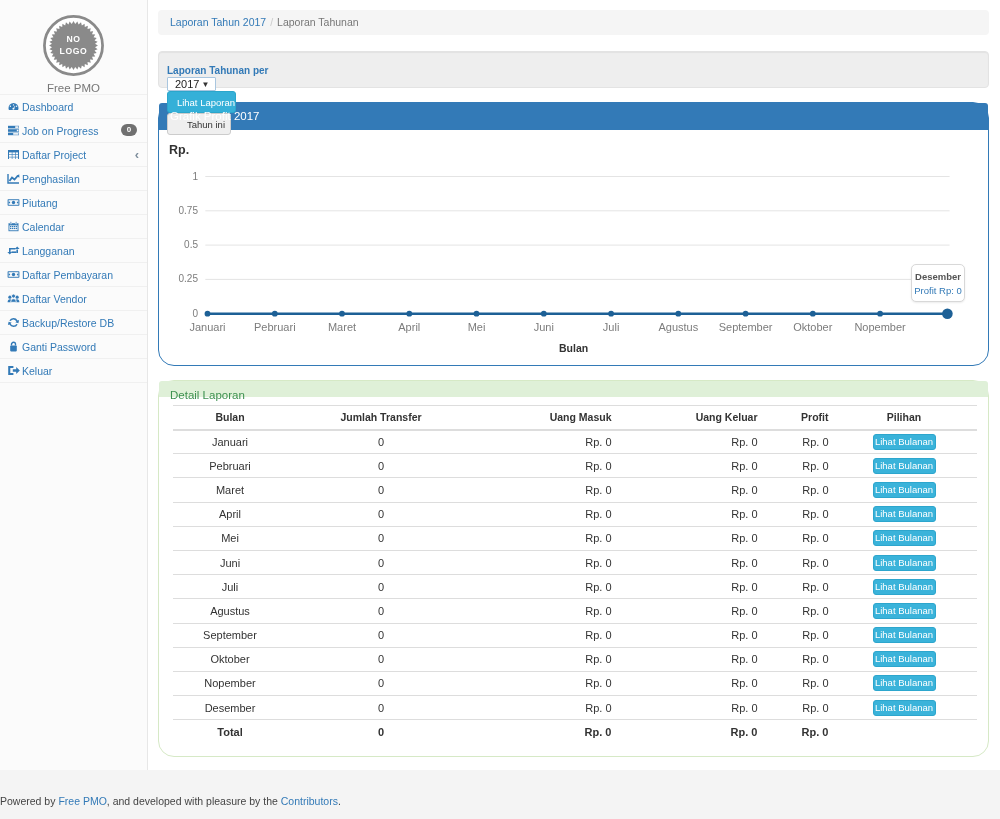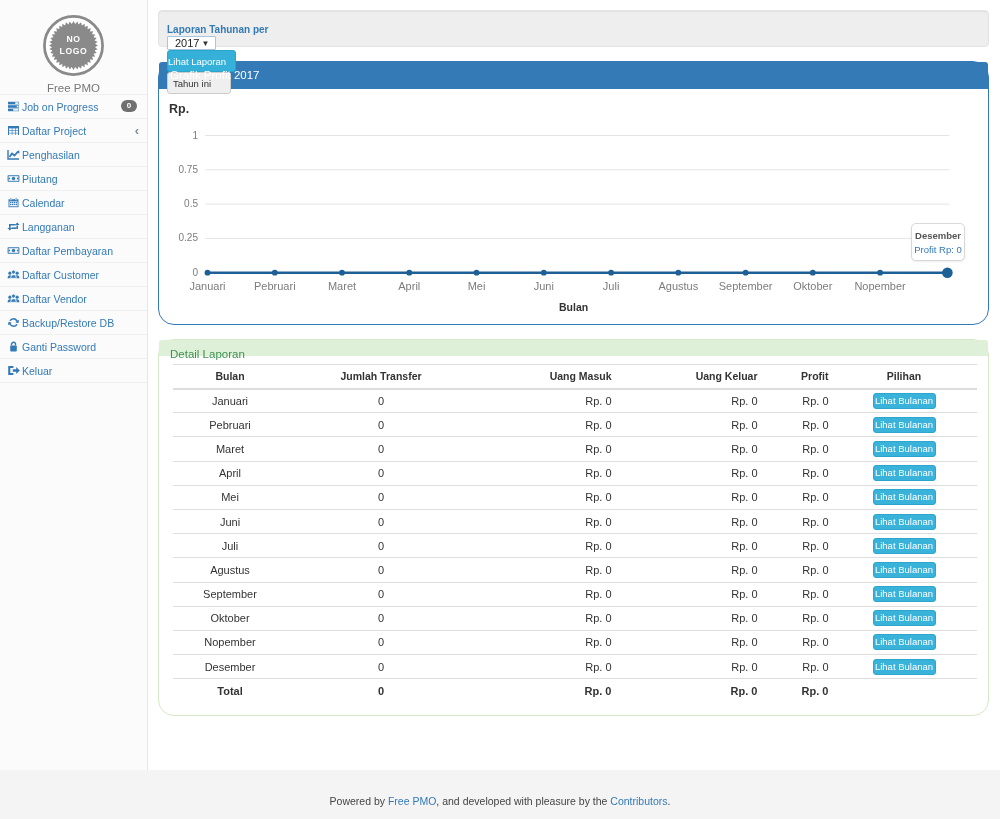--- a/index.html
+++ b/index.html
@@ -18,59 +18,64 @@
 .badge0 { position:absolute; right:10px; top:5px; background:#707070; color:#fff; border-radius:7px; font-size:8px; font-weight:bold; width:16px; height:12px; line-height:12px; text-align:center; }
 .chev { position:absolute; right:8px; top:4px; color:#7d8d9c; font-size:13px; font-weight:bold; }
 
 .main { flex:1; padding:10px 11px 0 10px; }
 .breadcrumb { background:#f5f5f5; border-radius:4px; height:25px; line-height:25px; padding:0 12px; margin-bottom:16px; font-size:10.5px; color:#777; }
 .breadcrumb .sep { color:#ccc; padding:0 4px; }
 .well { background:#eee; border:1px solid #e3e3e3; border-radius:4px; height:37px; margin-bottom:14px; padding:9px 8px; display:flex; align-items:flex-start; box-shadow:inset 0 1px 1px rgba(0,0,0,.05);flex-direction:column; }
 .well label { font-weight:bold; color:#337ab7; font-size:10px; margin-right:4px; margin-top:4px; }
 .sel { width:48.5px; height:20.5px; margin-top:1px; background:#fff; border:1px solid #a9c6df; border-radius:1px; font-size:11px; color:#222; display:inline-flex; align-items:center; justify-content:space-between; padding:0 5px 0 7px; margin-right:4px; }
 .sel .car { font-size:8px; color:#333; }
-.btn { display:inline-block; border-radius:3px; font-size:10px; text-align:left; }
+.btn { display:inline-block; border-radius:3px; font-size:10px; text-align:right; }
 .btn-info { background:#35b0d8; color:#fff; border:1px solid #2ba6cb; padding:4.5px 0; margin-right:2px; font-size:9.5px; width:69px; white-space:nowrap; }
 .btn-default { background:#efefef; color:#333; border:1px solid #ccc; padding:4.5px 5px; font-size:9.5px; width:64px; }
 
 .panel { border-radius:16px; margin-bottom:14px; background:#fff; }
 .panel-primary { border:1px solid #337ab7; }
 .panel-primary .panel-heading { background:#337ab7; color:#fff; border-radius:3px 3px 0 0; height:26.5px; line-height:26.5px; padding:0 11px; font-size:11.5px; }
 .panel-success { margin-bottom:0; border:1px solid #d6e9c6; }
 .panel-success .panel-heading { background:#dff0d8; color:#3d9150; border-radius:3px 3px 0 0; height:16px; line-height:28px; padding:0 11px; font-size:11.5px; }
 .chart-body { position:relative; height:235.5px; }
 .chart-body .rp { position:absolute; left:10px; top:13px; font-weight:bold; font-size:12.5px; color:#333; }
 
 .tbl-body { padding:7.5px 11.5px 12px 13.5px; }
 table.detail { width:804px; border-collapse:collapse; table-layout:fixed; font-size:11px; }
 table.detail th { font-weight:bold; font-size:10.5px; border-top:1px solid #ddd; border-bottom:2px solid #ddd; padding:3px 8px; height:24.5px; }
 table.detail td { border-top:1px solid #ddd; padding:3px 8px; height:24.2px; }
 .tc { text-align:center; } .tr { text-align:right; }
 .btn-lb { display:inline-block; background:#3ab3da; border:1px solid #2da6cd; color:#fff; font-size:9.5px; border-radius:3px; width:63px; height:16px; line-height:14px; text-align:center; position:relative; left:-2.5px; }
 .pil { position:relative; left:-2.5px; display:inline-block; }
 .total td { font-weight:bold; }
 
-.footer { text-align:center; padding:25px 0 0 0; font-size:10.5px; color:#444; height:49px; }
+.footer { padding:25px 0 0 0; font-size:10.5px; color:#444; height:49px; }
 </style>
 </head>
 <body>
 <div class="wrapper">
   <aside class="sidebar">
     <div class="logo-box">
       <svg width="61" height="61" viewBox="0 0 60 60" style="margin-left:-1px">
         <circle cx="30" cy="30" r="28.6" fill="#fff" stroke="#8a8a8a" stroke-width="2.7"></circle>
         <path fill="#8a8a8a" d="M30.0,6.0 L31.7,8.8 L33.8,6.3 L35.0,9.3 L37.4,7.2 L38.2,10.3 L40.9,8.6 L41.1,11.8 L44.1,10.6 L43.8,13.8 L47.0,13.0 L46.2,16.2 L49.4,15.9 L48.2,18.9 L51.4,19.1 L49.7,21.8 L52.8,22.6 L50.7,25.0 L53.7,26.2 L51.2,28.3 L54.0,30.0 L51.2,31.7 L53.7,33.8 L50.7,35.0 L52.8,37.4 L49.7,38.2 L51.4,40.9 L48.2,41.1 L49.4,44.1 L46.2,43.8 L47.0,47.0 L43.8,46.2 L44.1,49.4 L41.1,48.2 L40.9,51.4 L38.2,49.7 L37.4,52.8 L35.0,50.7 L33.8,53.7 L31.7,51.2 L30.0,54.0 L28.3,51.2 L26.2,53.7 L25.0,50.7 L22.6,52.8 L21.8,49.7 L19.1,51.4 L18.9,48.2 L15.9,49.4 L16.2,46.2 L13.0,47.0 L13.8,43.8 L10.6,44.1 L11.8,41.1 L8.6,40.9 L10.3,38.2 L7.2,37.4 L9.3,35.0 L6.3,33.8 L8.8,31.7 L6.0,30.0 L8.8,28.3 L6.3,26.2 L9.3,25.0 L7.2,22.6 L10.3,21.8 L8.6,19.1 L11.8,18.9 L10.6,15.9 L13.8,16.2 L13.0,13.0 L16.2,13.8 L15.9,10.6 L18.9,11.8 L19.1,8.6 L21.8,10.3 L22.6,7.2 L25.0,9.3 L26.2,6.3 L28.3,8.8 Z"></path>
         <text x="30" y="26.5" fill="#fff" font-size="8.5" font-weight="bold" letter-spacing=".6" text-anchor="middle" font-family="Liberation Sans">NO</text>
         <text x="30" y="38" fill="#fff" font-size="8.5" font-weight="bold" letter-spacing=".6" text-anchor="middle" font-family="Liberation Sans">LOGO</text>
       </svg>
       <div class="brand">Free PMO</div>
     </div>
     <ul class="menu">
       <li>
           <a href="#"><svg viewBox="0 0 13 11">
+              <path fill="#337ab7" d="M6.5 2A5 5 0 0 0 1.5 7.2c0 .6.2 1.3.5 1.8h9c.3-.5.5-1.2.5-1.8A5 5 0 0 0 6.5 2zm0 1.2c.4 0 .7.3.7.7s-.3.7-.7.7-.7-.3-.7-.7.3-.7.7-.7zM3.4 4.5c.4 0 .7.3.7.7s-.3.7-.7.7-.7-.3-.7-.7.3-.7.7-.7zm6.2 0c.4 0 .7.3.7.7 0 .4-.3.7-.7.7s-.7-.3-.7-.7c0-.4.3-.7.7-.7zM8.4 5 7.3 7.1a1 1 0 1 1-.6-.4L7.9 4.7z"></path>
+            </svg>Dashboard</a>
+        </li>
+      <li>
+          <a href="#"><svg viewBox="0 0 13 11">
               <g fill="#337ab7">
                 <rect x="1" y=".8" width="11" height="2.6"></rect>
                 <rect x="1" y="4.2" width="11" height="2.6"></rect>
                 <rect x="1" y="7.6" width="11" height="2.6"></rect>
               </g>
               <g fill="#fbfbfb">
                 <rect x="8.2" y="1.3" width="3.3" height="1.6"></rect>
                 <rect x="9.8" y="4.7" width="1.7" height="1.6"></rect>
                 <rect x="6.2" y="8.1" width="5.3" height="1.6"></rect>
               </g>
@@ -154,34 +159,20 @@
               <g fill="#337ab7">
                 <circle cx="2.9" cy="4.2" r="1.6"></circle>
                 <path d="M.6 9.2c0-1.9 1-3 2.3-3s2.3 1.1 2.3 3z"></path>
                 <circle cx="10.1" cy="4.2" r="1.6"></circle>
                 <path d="M7.8 9.2c0-1.9 1-3 2.3-3s2.3 1.1 2.3 3z"></path>
               </g>
               <g fill="#337ab7" stroke="#fbfbfb" stroke-width=".8">
                 <circle cx="6.5" cy="3.1" r="2"></circle>
                 <path d="M3.7 9.3c0-2.2 1.2-3.5 2.8-3.5s2.8 1.3 2.8 3.5z"></path>
               </g>
-            </svg>Daftar Customer</a>
-        </li>
-      <li>
-          <a href="#"><svg viewBox="0 0 13 11">
-              <g fill="#337ab7">
-                <circle cx="2.9" cy="4.2" r="1.6"></circle>
-                <path d="M.6 9.2c0-1.9 1-3 2.3-3s2.3 1.1 2.3 3z"></path>
-                <circle cx="10.1" cy="4.2" r="1.6"></circle>
-                <path d="M7.8 9.2c0-1.9 1-3 2.3-3s2.3 1.1 2.3 3z"></path>
-              </g>
-              <g fill="#337ab7" stroke="#fbfbfb" stroke-width=".8">
-                <circle cx="6.5" cy="3.1" r="2"></circle>
-                <path d="M3.7 9.3c0-2.2 1.2-3.5 2.8-3.5s2.8 1.3 2.8 3.5z"></path>
-              </g>
             </svg>Daftar Vendor</a>
         </li>
       <li>
           <a href="#"><svg viewBox="0 0 13 11">
               <g fill="#337ab7">
                 <path d="M6.5 1A4.6 4.6 0 0 1 10.6 3.4l1.5-.5-.7 3.4-3.2-1 1.2-.5A3.2 3.2 0 0 0 6.5 2.5 3.2 3.2 0 0 0 3.7 4L2.3 3.5A4.6 4.6 0 0 1 6.5 1z"></path>
                 <path d="M6.5 10A4.6 4.6 0 0 1 2.4 7.6l-1.5.5.7-3.4 3.2 1-1.2.5a3.2 3.2 0 0 0 2.9 2.3 3.2 3.2 0 0 0 2.8-1.5l1.4.5A4.6 4.6 0 0 1 6.5 10z"></path>
               </g>
             </svg>Backup/Restore DB</a>
         </li>
@@ -193,20 +184,21 @@
         </li>
       <li>
           <a href="#"><svg viewBox="0 0 13 11">
               <path fill="#337ab7" d="M1.2 1h5.2v2.1H3.3v4.8h3.1V10H1.2z"></path>
               <path fill="#337ab7" d="M5.8 4.2h3.4V2.1l3.6 3.4-3.6 3.4V6.8H5.8z"></path>
             </svg>Keluar</a>
         </li>
     </ul>
   </aside>
   <div class="main">
+    <div class="breadcrumb"><a href="#">Laporan Tahun 2017</a><span class="sep">/</span>Laporan Tahunan</div>
     <div class="well">
       <label>Laporan Tahunan per</label>
       <span class="sel">2017 <span class="car">▼</span></span>
       <span class="btn btn-info">Lihat Laporan</span>
       <span class="btn btn-default">Tahun ini</span>
     </div>
     <div class="panel panel-primary">
       <div class="panel-heading">Grafik Profit 2017</div>
       <div class="chart-body">
       <div class="rp">Rp.</div>

